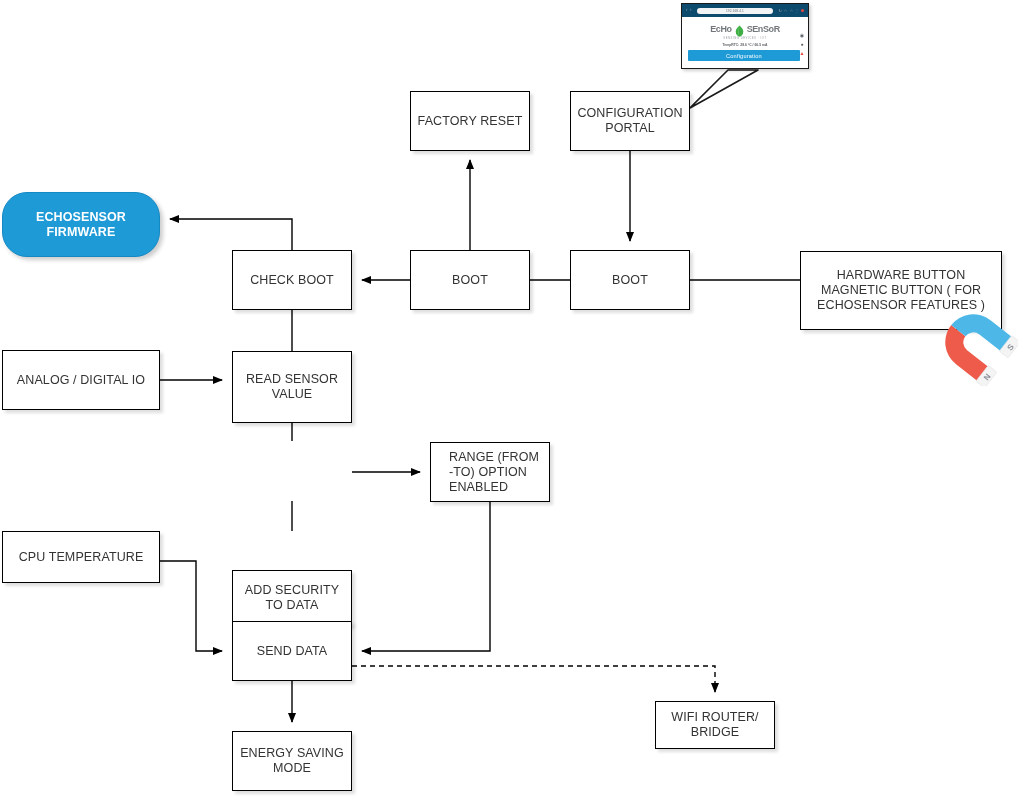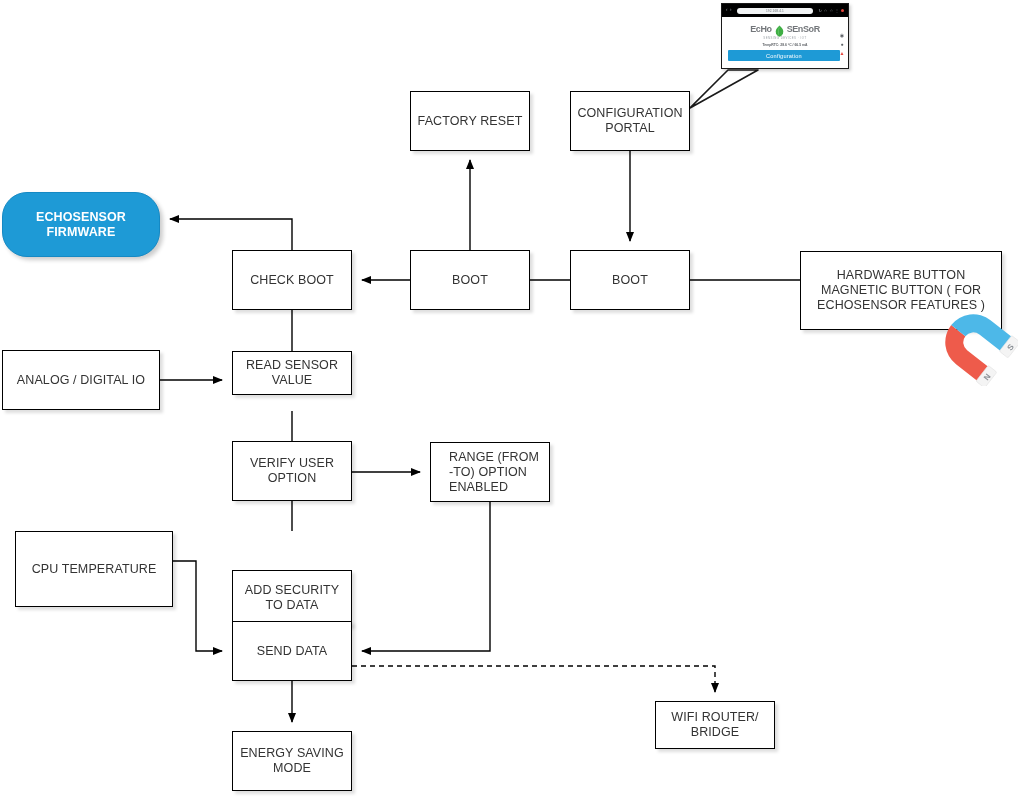--- a/index.html
+++ b/index.html
@@ -58,27 +58,26 @@
     z-index: 2;
     pointer-events: none;
   }
   
   #callout {
     position: absolute;
     left: 681px;
     top: 3px;
     width: 128px;
     height: 66px;
-    background: #000000;
+    background: #0c4a6e;
     border: 1.6px solid #1a1a1a;
     box-sizing: border-box;
     z-index: 8;
     box-shadow: 2px 2px 3px rgba(0,0,0,0.18);
     overflow: hidden;
-    margin-left: 40px;
   }
   #callout-tail {
     position: absolute;
     left: 690px;
     top: 60px;
     width: 140px;
     height: 50px;
     z-index: 7;
     pointer-events: none;
   }
@@ -295,33 +294,30 @@
   </div>
 
   <div class="node" style="left:800px; top:251px; width:202px; height:79px;">
     <span>HARDWARE BUTTON MAGNETIC BUTTON ( FOR ECHOSENSOR FEATURES )</span>
   </div>
 
   <div class="node" style="left:2px;   top:350px; width:158px; height:60px;">
     <span>ANALOG / DIGITAL IO</span>
   </div>
 
-  <div class="node" style="left:232px; top:351px; width:120px; height:44px;">
+  <div class="node" style="left:232px; top:351px; width:120px; height:72px;">
     <span>READ SENSOR VALUE</span>
   </div>
 
-  <div class="node" style="left:232px; top:441px; width:120px; height:60px;">
-    <span>VERIFY USER OPTION</span>
-  </div>
 
   <div class="node align-left" style="left:430px; top:442px; width:120px; height:60px;">
     <span>RANGE (FROM -TO) OPTION ENABLED</span>
   </div>
 
-  <div class="node" style="left:15px;   top:531px; width:158px; height:76px;">
+  <div class="node" style="left:2px;   top:531px; width:158px; height:52px;">
     <span>CPU TEMPERATURE</span>
   </div>
 
   <div class="node" style="left:232px; top:531px; width:120px; height:56px;margin-top:39px;">
     <span>ADD SECURITY TO DATA</span>
   </div>
 
   <div class="node" style="left:232px; top:621px; width:120px; height:60px;">
     <span>SEND DATA</span>
   </div>

